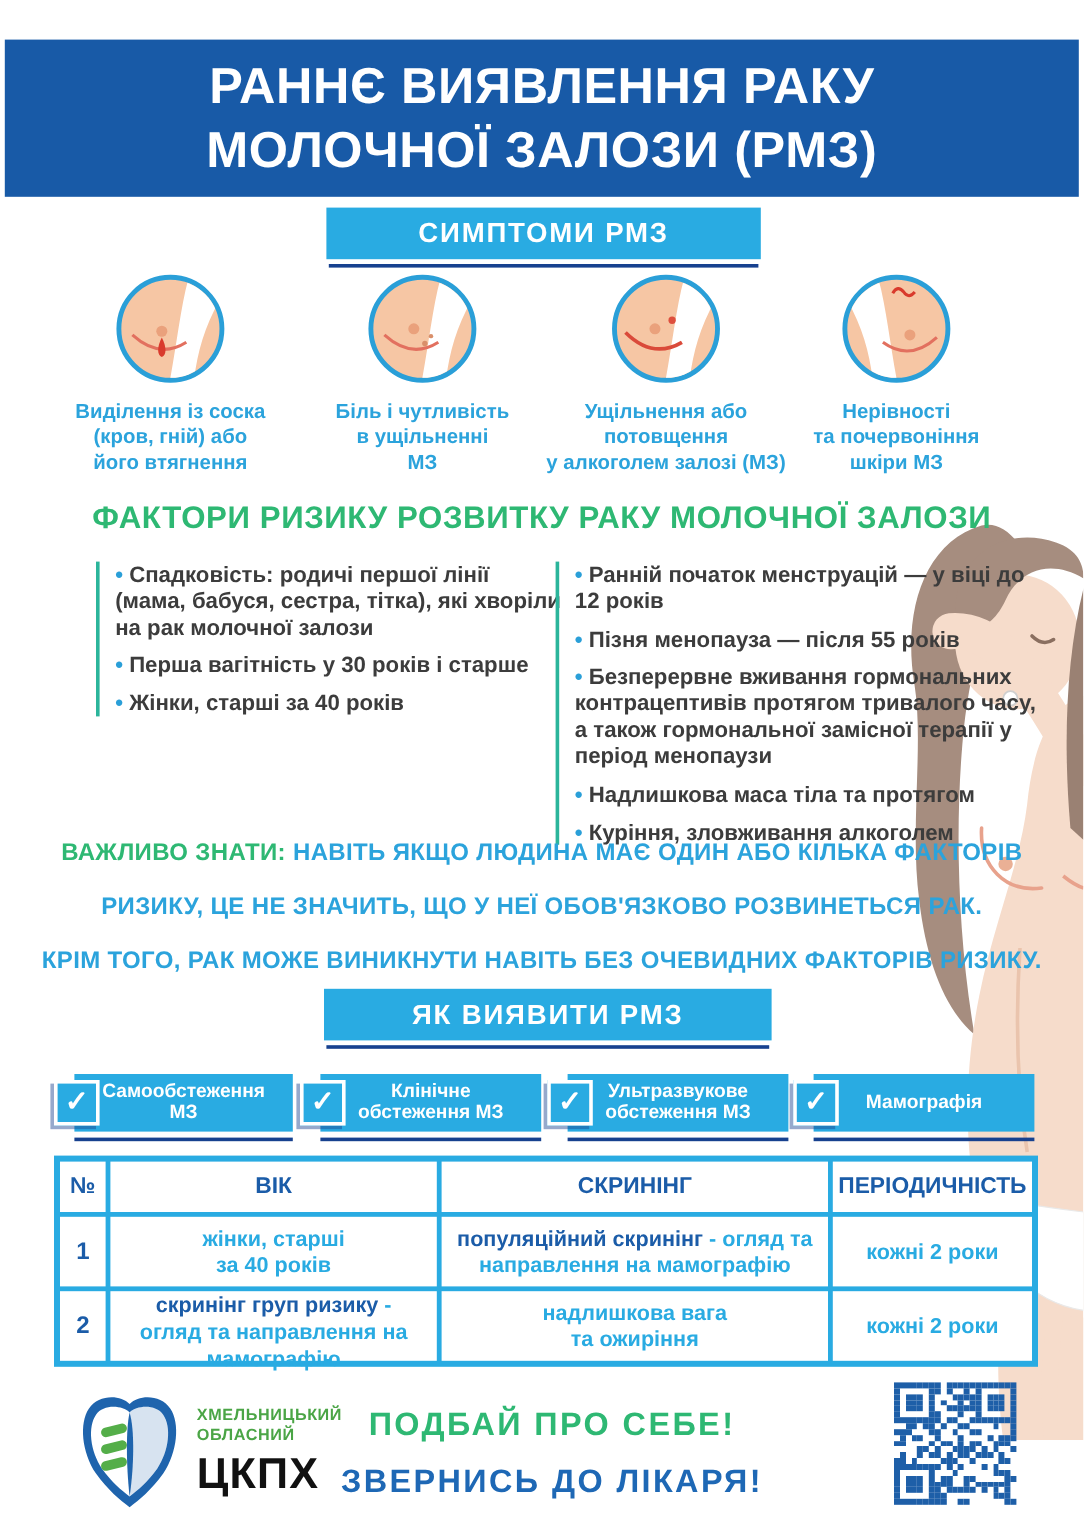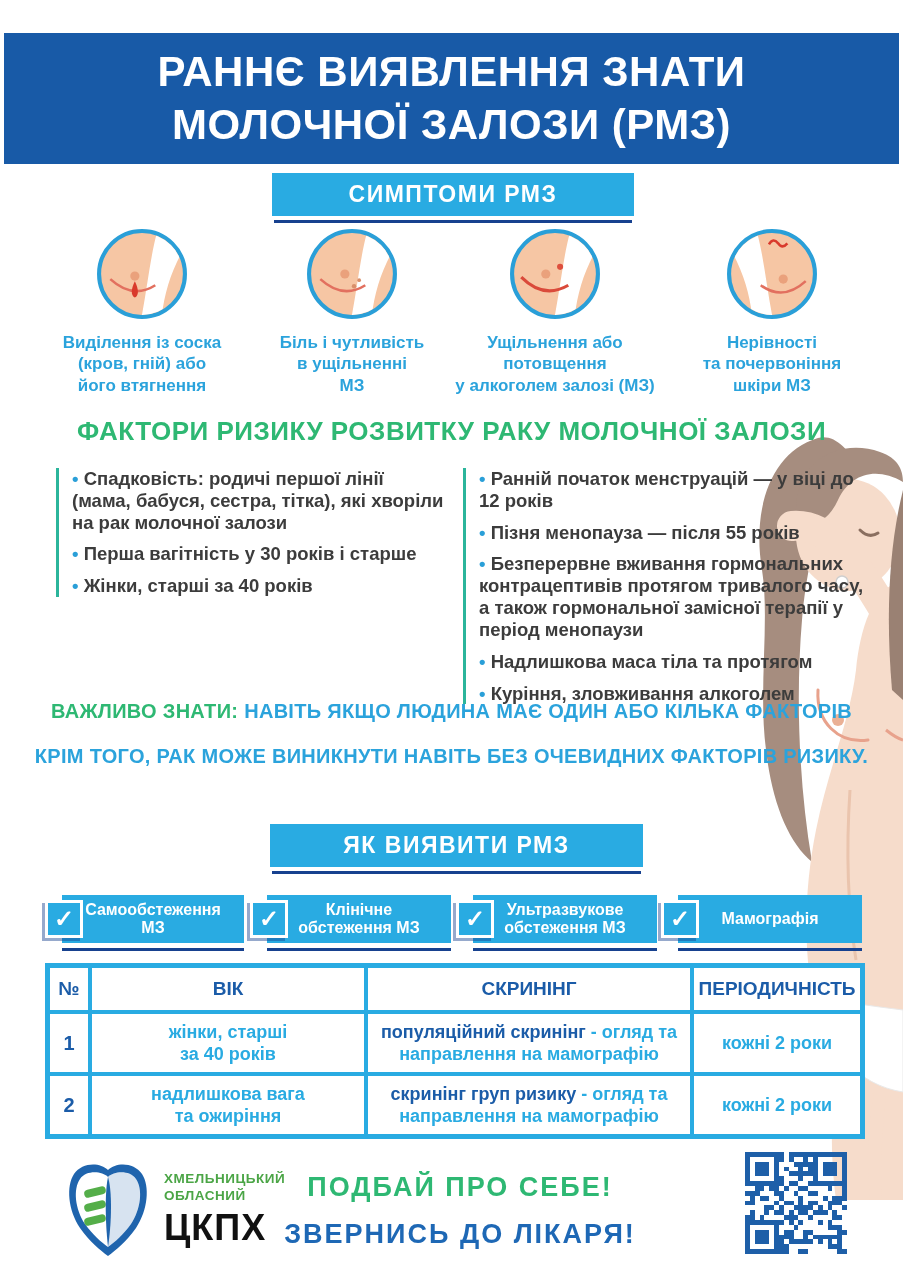--- a/index.html
+++ b/index.html
@@ -25,21 +25,21 @@
   .symptom { top:228px; width:200px; display:flex; flex-direction:column; align-items:center; }
   .symptom svg { width:92px; height:92px; }
   .symptom .cap { margin-top:12px; color:#2ba3dc; font-weight:700; font-size:17px;
                   line-height:1.25; text-align:center; white-space:pre-line; }
 
   
   #risk-head { left:0; top:416px; width:903px; text-align:center; color:#2eb873;
                font-weight:700; font-size:26px; letter-spacing:.5px; }
   .rlist { top:468px; border-left:3px solid #2bb59b; padding-left:13px;
            display:flex; flex-direction:column; gap:10px; }
-  #rlist-left  { left:56px;  width:372px; }
+  #rlist-left  { left:80px;  width:372px; }
   #rlist-right { left:463px; width:392px; }
   .ritem { color:#3c3c3c; font-weight:700; font-size:18.5px; line-height:1.18; }
   .ritem::before { content:"• "; color:#2a9fd8; }
 
   
   .important { left:0; top:700px; width:903px; text-align:center; font-weight:700;
                font-size:20px; color:#2ba3dc; letter-spacing:.3px; }
   .important > div { margin-bottom:22px; }
   .important .g { color:#2eb873; }
 
@@ -106,21 +106,21 @@
     <path d="M118,260 C116,292 138,314 168,310" stroke="#e8a28c" stroke-width="3" stroke-linecap="round" fill="none"></path>
     <circle cx="138" cy="290" r="6" fill="#eab095"></circle>
     <path d="M186,300 C196,308 203,310 203,310" stroke="#e8a28c" stroke-width="3" fill="none"></path>
     <path d="M150,360 C146,420 148,480 156,530" stroke="#eac4ad" stroke-width="3" fill="none"></path>
     <path d="M112,565 C126,620 158,655 203,662 L203,580 C172,576 140,572 112,565 Z" fill="#ffffff" stroke="#e9e9e9"></path>
     <path d="M134,662 C130,700 132,740 136,770 L170,770 C166,730 168,695 174,664 Z" fill="#f6dccb"></path>
     <path d="M186,666 L203,668 L203,770 L182,770 C180,735 182,700 186,666 Z" fill="#f6dccb"></path>
   </svg>
 
   <div class="banner">
-    <div class="t">РАННЄ ВИЯВЛЕННЯ ЗНАТИ</div>
+    <div class="t">РАННЄ ВИЯВЛЕННЯ РАКУ</div>
     <div class="t">МОЛОЧНОЇ ЗАЛОЗИ (РМЗ)</div>
   </div>
 
   <div class="sec-head" id="symptoms-head">СИМПТОМИ РМЗ</div>
 
   <div class="symptom" style="left:42px">
     <svg viewBox="0 0 90 90">
       <circle cx="45" cy="45" r="42" fill="#f6c6a4" stroke="#2a9fd8" stroke-width="4"></circle>
       <clipPath id="c1">
           <circle cx="45" cy="45" r="40"></circle>
@@ -167,21 +167,21 @@
         <path d="M12,48 Q34,70 58,56" stroke="#da4a3a" stroke-width="3" fill="none"></path>
         <circle cx="36" cy="45" r="4.5" fill="#eaa17c"></circle>
         <circle cx="50" cy="38" r="3" fill="#d93a2c" opacity=".85"></circle>
       </g>
     </svg>
     <div class="cap">Ущільнення або
 потовщення
 у алкоголем залозі (МЗ)</div>
   </div>
 
-  <div class="symptom" style="left:672px">
+  <div class="symptom" style="left:647px">
     <svg viewBox="0 0 90 90">
       <circle cx="45" cy="45" r="42" fill="#f6c6a4" stroke="#2a9fd8" stroke-width="4"></circle>
       <clipPath id="c4">
           <circle cx="45" cy="45" r="40"></circle>
         </clipPath>
       <g clip-path="url(#c4)">
         <path d="M30,3 L5,22 C18,45 24,68 26,90 L46,90 C40,60 37,28 30,3 Z" fill="#fff"></path>
         <path d="M34,56 Q56,72 78,52" stroke="#e2705f" stroke-width="2.5" fill="none"></path>
         <circle cx="56" cy="50" r="4.5" fill="#eaa17c"></circle>
         <path d="M42,16 q4,-7 9,-1 q4,6 9,0" stroke="#d93a2c" stroke-width="2.5" fill="none"></path>
@@ -203,20 +203,21 @@
   <div class="rlist" id="rlist-right">
     <div class="ritem">Ранній початок менструацій — у віці до 12 років</div>
     <div class="ritem">Пізня менопауза — після 55 років</div>
     <div class="ritem">Безперервне вживання гормональних контрацептивів протягом тривалого часу, а також гормональної замісної терапії у період менопаузи</div>
     <div class="ritem">Надлишкова маса тіла та протягом</div>
     <div class="ritem">Куріння, зловживання алкоголем</div>
   </div>
 
   <div class="important">
     <div><span class="g">ВАЖЛИВО ЗНАТИ:</span> <span>НАВІТЬ ЯКЩО ЛЮДИНА МАЄ ОДИН АБО КІЛЬКА ФАКТОРІВ</span></div>
+    <div>РИЗИКУ, ЦЕ НЕ ЗНАЧИТЬ, ЩО У НЕЇ ОБОВ'ЯЗКОВО РОЗВИНЕТЬСЯ РАК.</div>
     <div>КРІМ ТОГО, РАК МОЖЕ ВИНИКНУТИ НАВІТЬ БЕЗ ОЧЕВИДНИХ ФАКТОРІВ РИЗИКУ.</div>
   </div>
 
   <div class="sec-head" id="detect-head">ЯК ВИЯВИТИ РМЗ</div>
 
   <div class="chip" id="chip-0">
     <span class="cb">✓</span>
     <span class="lbl">Самообстеження
 МЗ</span>
   </div>
@@ -241,23 +242,23 @@
     <div class="cell h">СКРИНІНГ</div>
     <div class="cell h">ПЕРІОДИЧНІСТЬ</div>
 
     <div class="cell num">1</div>
     <div class="cell age">жінки, старші
 за 40 років</div>
     <div class="cell scr"><span class="b">популяційний скринінг</span><span class="r"> - огляд та направлення на мамографію</span></div>
     <div class="cell period">кожні 2 роки</div>
 
     <div class="cell num">2</div>
+    <div class="cell scr"><span class="b">скринінг груп ризику</span><span class="r"> - огляд та направлення на мамографію</span></div>
     <div class="cell age">надлишкова вага
 та ожиріння</div>
-    <div class="cell scr"><span class="b">скринінг груп ризику</span><span class="r"> - огляд та направлення на мамографію</span></div>
     <div class="cell period">кожні 2 роки</div>
   </div>
 
   <div class="logo-wrap">
     <svg width="88" height="100" viewBox="0 0 88 100">
       <path d="M44,10 C52,2 70,2 78,14 C86,26 84,50 72,68 C62,82 52,90 44,96 C36,90 26,82 16,68 C4,50 2,26 10,14 C18,2 36,2 44,10 Z" fill="#1f64ad"></path>
       <path d="M44,17 C50,11 66,10 72,19 C79,29 77,49 67,64 C59,75 51,82 44,87 C37,82 29,75 21,64 C11,49 9,29 16,19 C22,10 38,11 44,17 Z" fill="#fff"></path>
       <path d="M44,17 C50,11 66,10 72,19 C79,29 77,49 67,64 C59,75 51,82 44,87 C44,64 44,40 44,17 Z" fill="#1f64ad" opacity=".18"></path>
       <rect x="20" y="28" width="22" height="8" rx="4" transform="rotate(-14 31 32)" fill="#54ae49"></rect>
       <rect x="20" y="42" width="22" height="8" rx="4" transform="rotate(-14 31 46)" fill="#54ae49"></rect>

